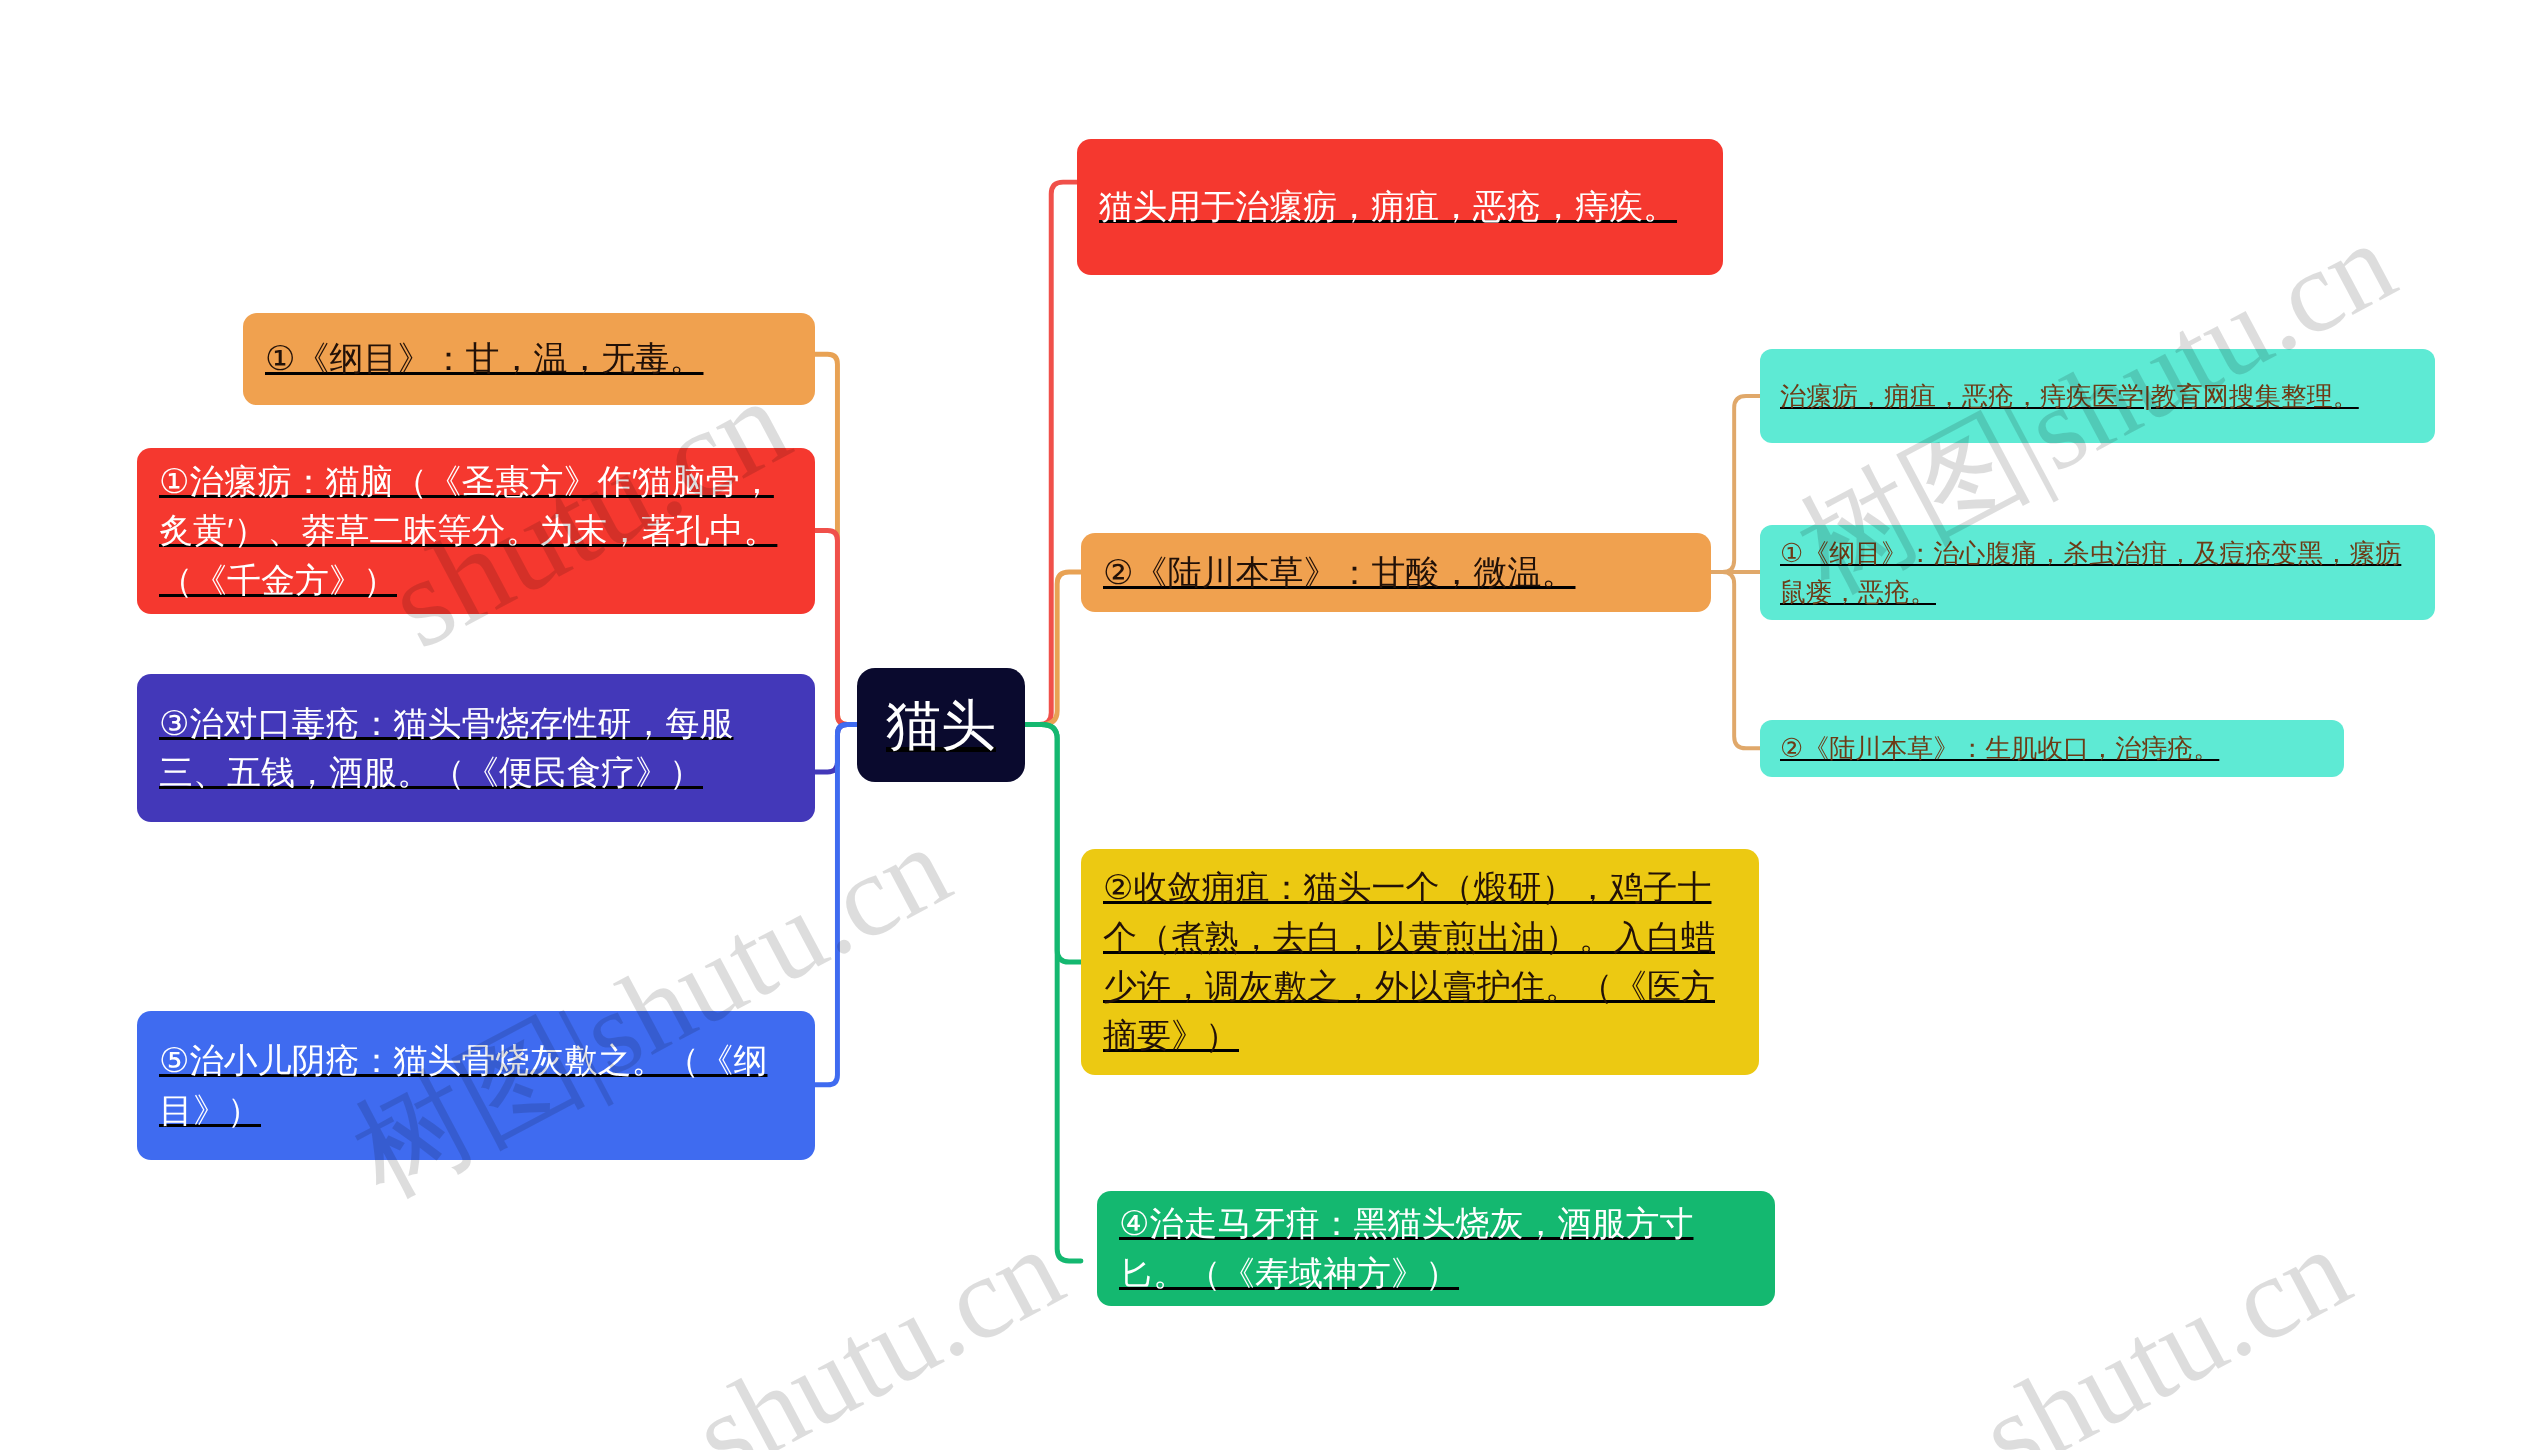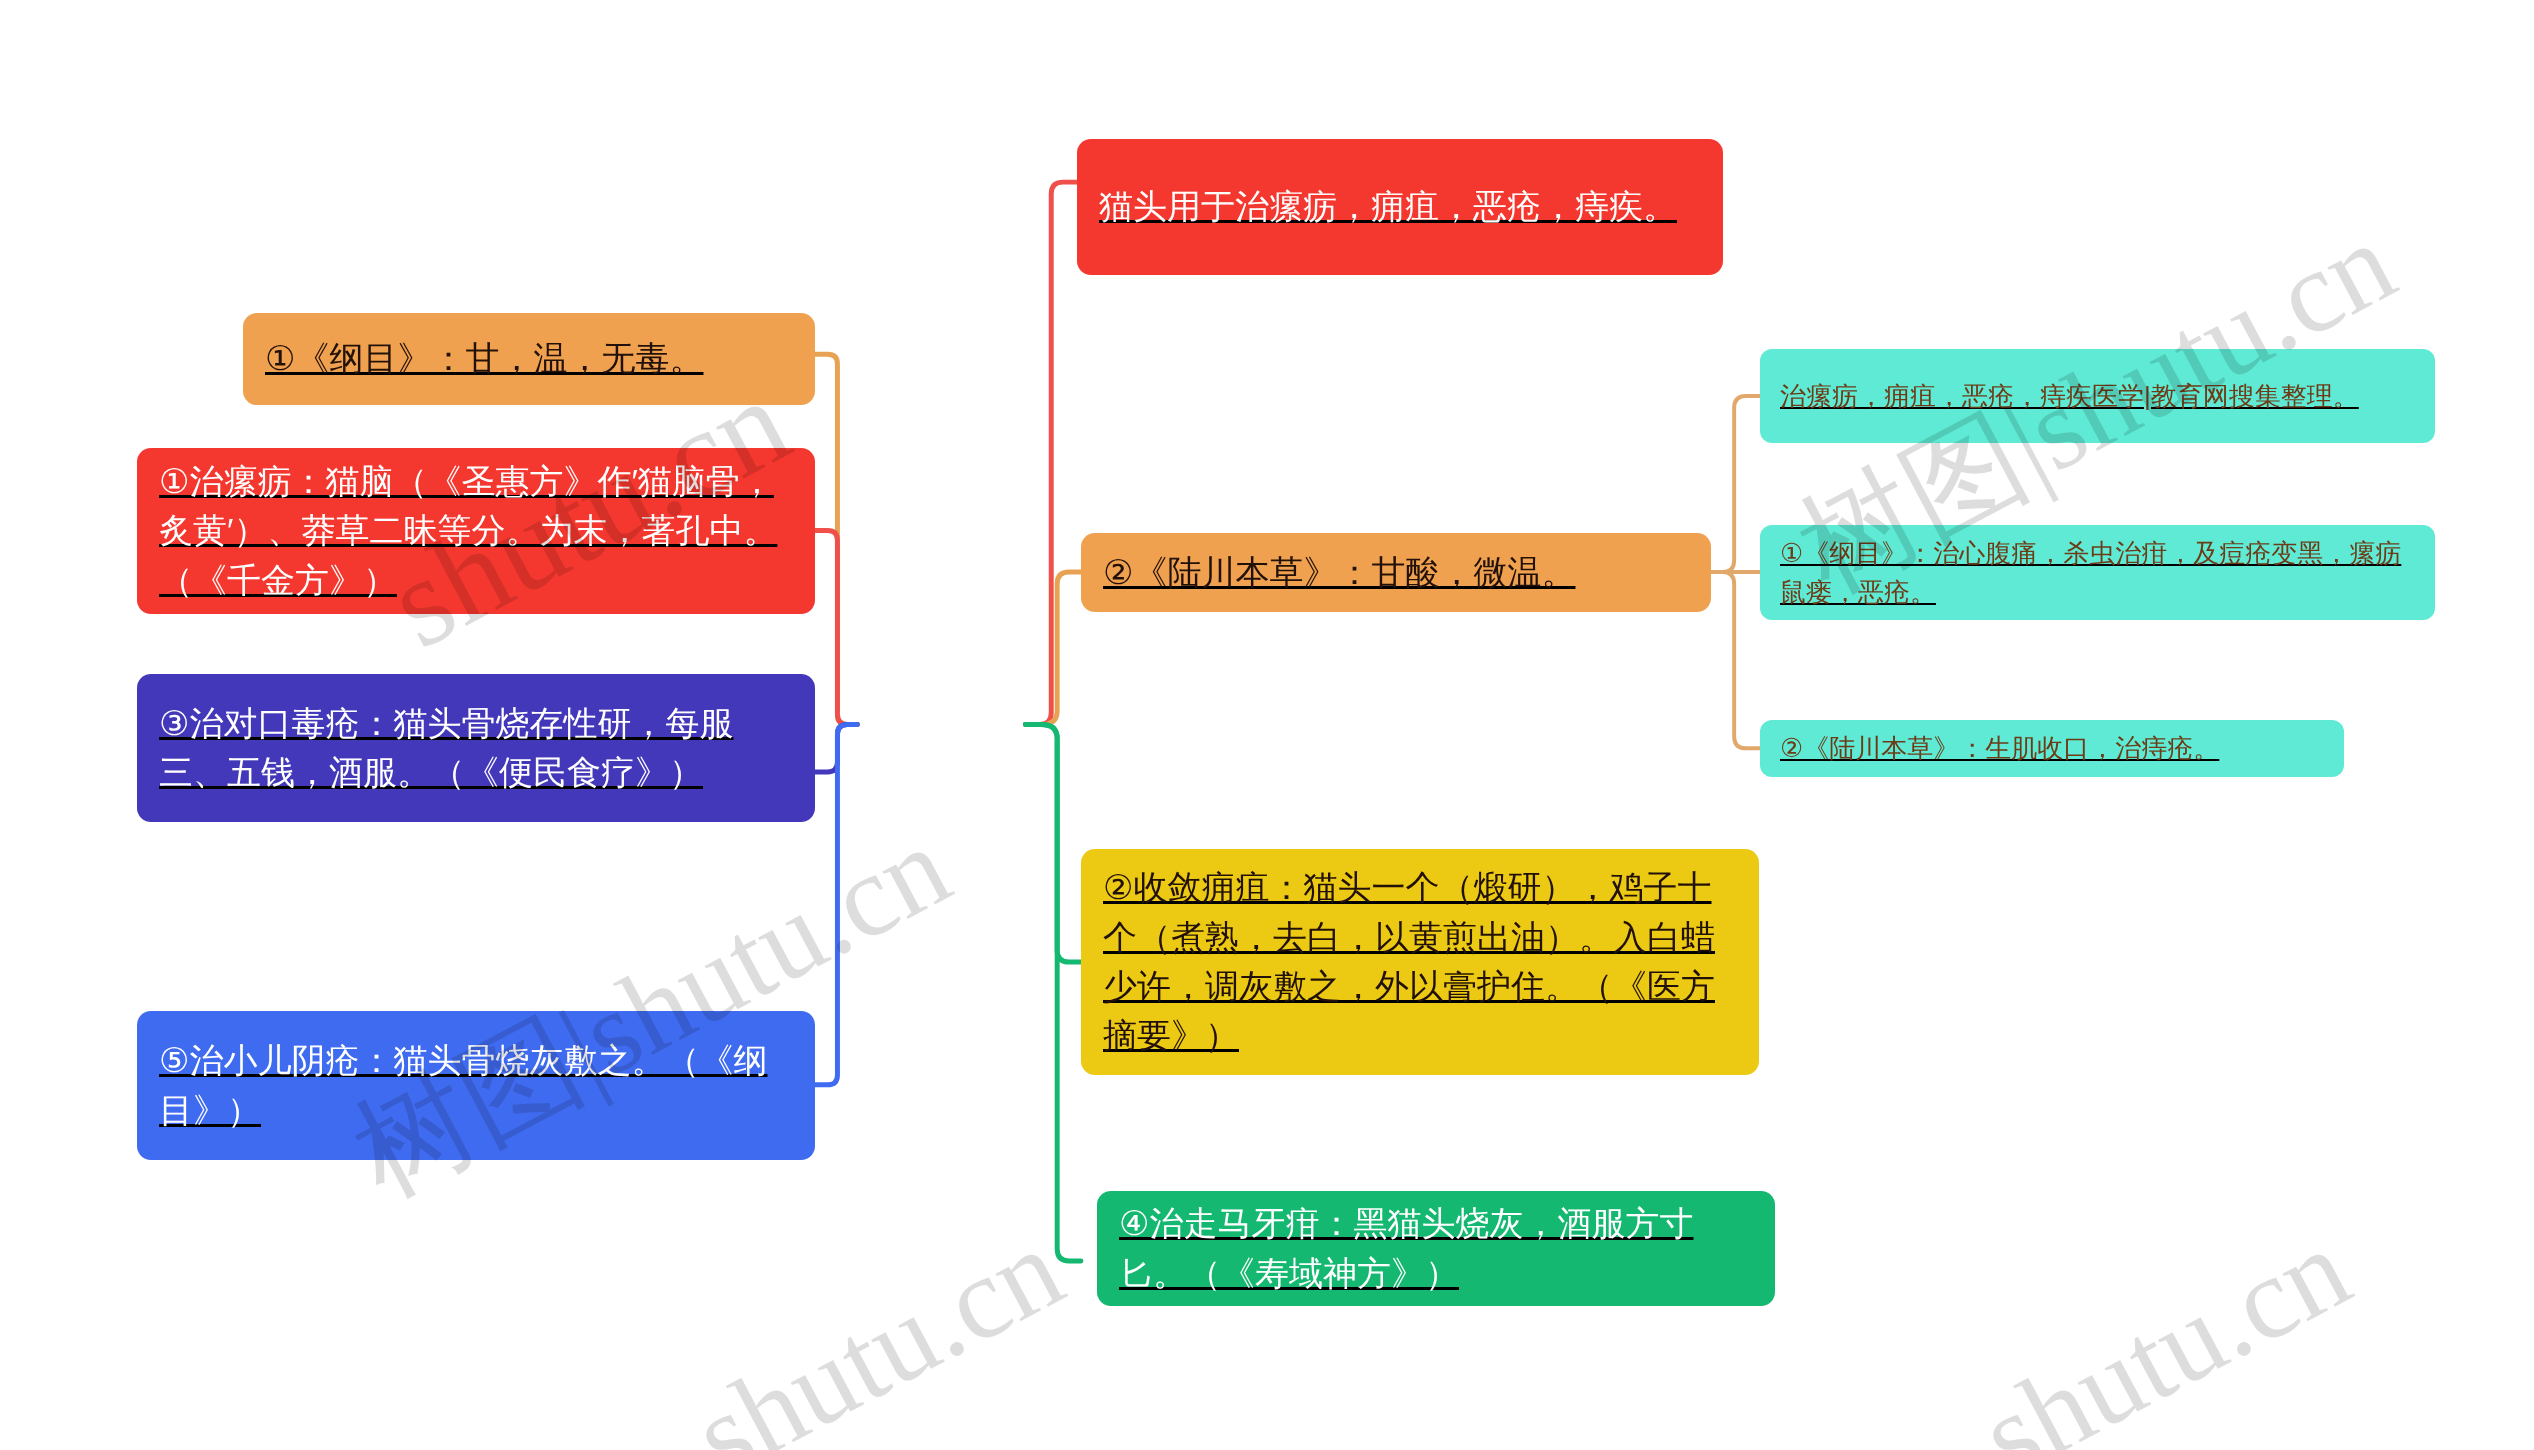--- a/index.html
+++ b/index.html
@@ -138,20 +138,23 @@
   </div>
 
   <div class="node topic c-purple" style="left:137px; top:674px; width:678px; height:148px;">
     <span class="txt">③治对口毒疮：猫头骨烧存性研，每服三、五钱，酒服。（《便民食疗》）</span>
   </div>
 
   <div class="node topic c-blue" style="left:137px; top:1011px; width:678px; height:149px;">
     <span class="txt">⑤治小儿阴疮：猫头骨烧灰敷之。（《纲目》）</span>
   </div>
 
+  <div class="node root" style="left:857px; top:668px; width:168px; height:114px;">
+    <span class="txt">猫头</span>
+  </div>
 
   <div class="node topic c-red" style="left:1077px; top:139px; width:646px; height:136px;">
     <span class="txt">猫头用于治瘰疬，痈疽，恶疮，痔疾。</span>
   </div>
 
   <div class="node topic c-orange dark" style="left:1081px; top:533px; width:630px; height:79px;">
     <span class="txt">②《陆川本草》：甘酸，微温。</span>
   </div>
 
   <div class="node topic c-yellow dark" style="left:1081px; top:849px; width:678px; height:226px;">

